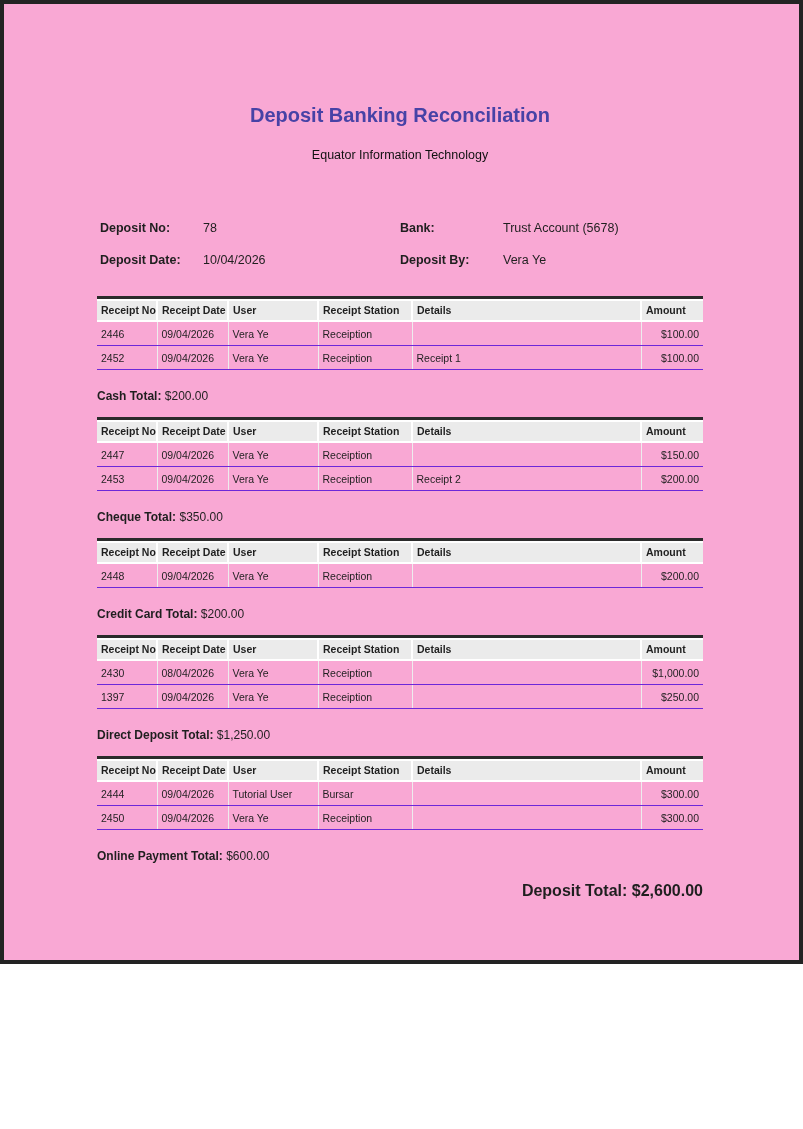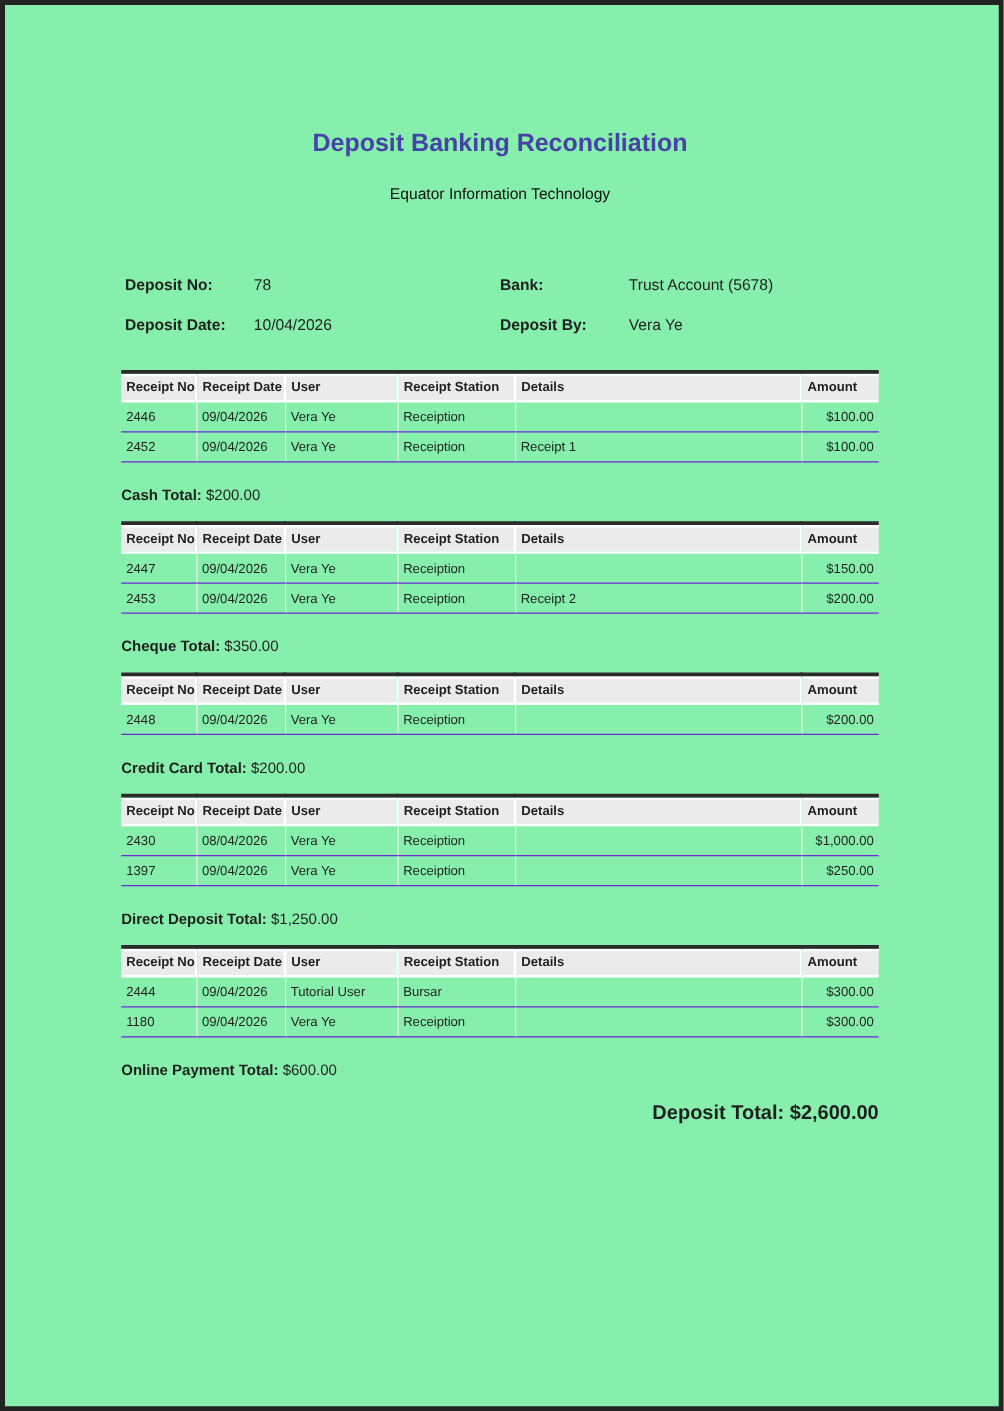--- a/index.html
+++ b/index.html
@@ -4,23 +4,23 @@
 <style>
   * { box-sizing: border-box; margin: 0; padding: 0; }
   html, body { background: #ffffff; }
   body {
     font-family: "Liberation Sans", sans-serif;
     color: #1f1f1f;
     width: 803px;
   }
   .page {
     width: 803px;
-    height: 1129px;
+    height: 964px;
     border: 4px solid #232323;
-    background: #86efac;
+    background: #f9a8d4;
     overflow: hidden;
   }
   .content {
     width: 606px;
     margin-left: 93px;
     padding-top: 99px;
   }
   .doc-title {
     text-align: center;
     font-size: 20px;
@@ -273,21 +273,21 @@
       <tbody>
               <tr>
                 <td class="c0">2444</td>
                 <td class="c1">09/04/2026</td>
                 <td class="c2">Tutorial User</td>
                 <td class="c3">Bursar</td>
                 <td class="c4"></td>
                 <td class="c5">$300.00</td>
               </tr>
               <tr>
-                <td class="c0">1180</td>
+                <td class="c0">2450</td>
                 <td class="c1">09/04/2026</td>
                 <td class="c2">Vera Ye</td>
                 <td class="c3">Receiption</td>
                 <td class="c4"></td>
                 <td class="c5">$300.00</td>
               </tr>
             </tbody>
     </table>
     <div class="section-total">
       <span class="total-label">Online Payment Total:</span>

